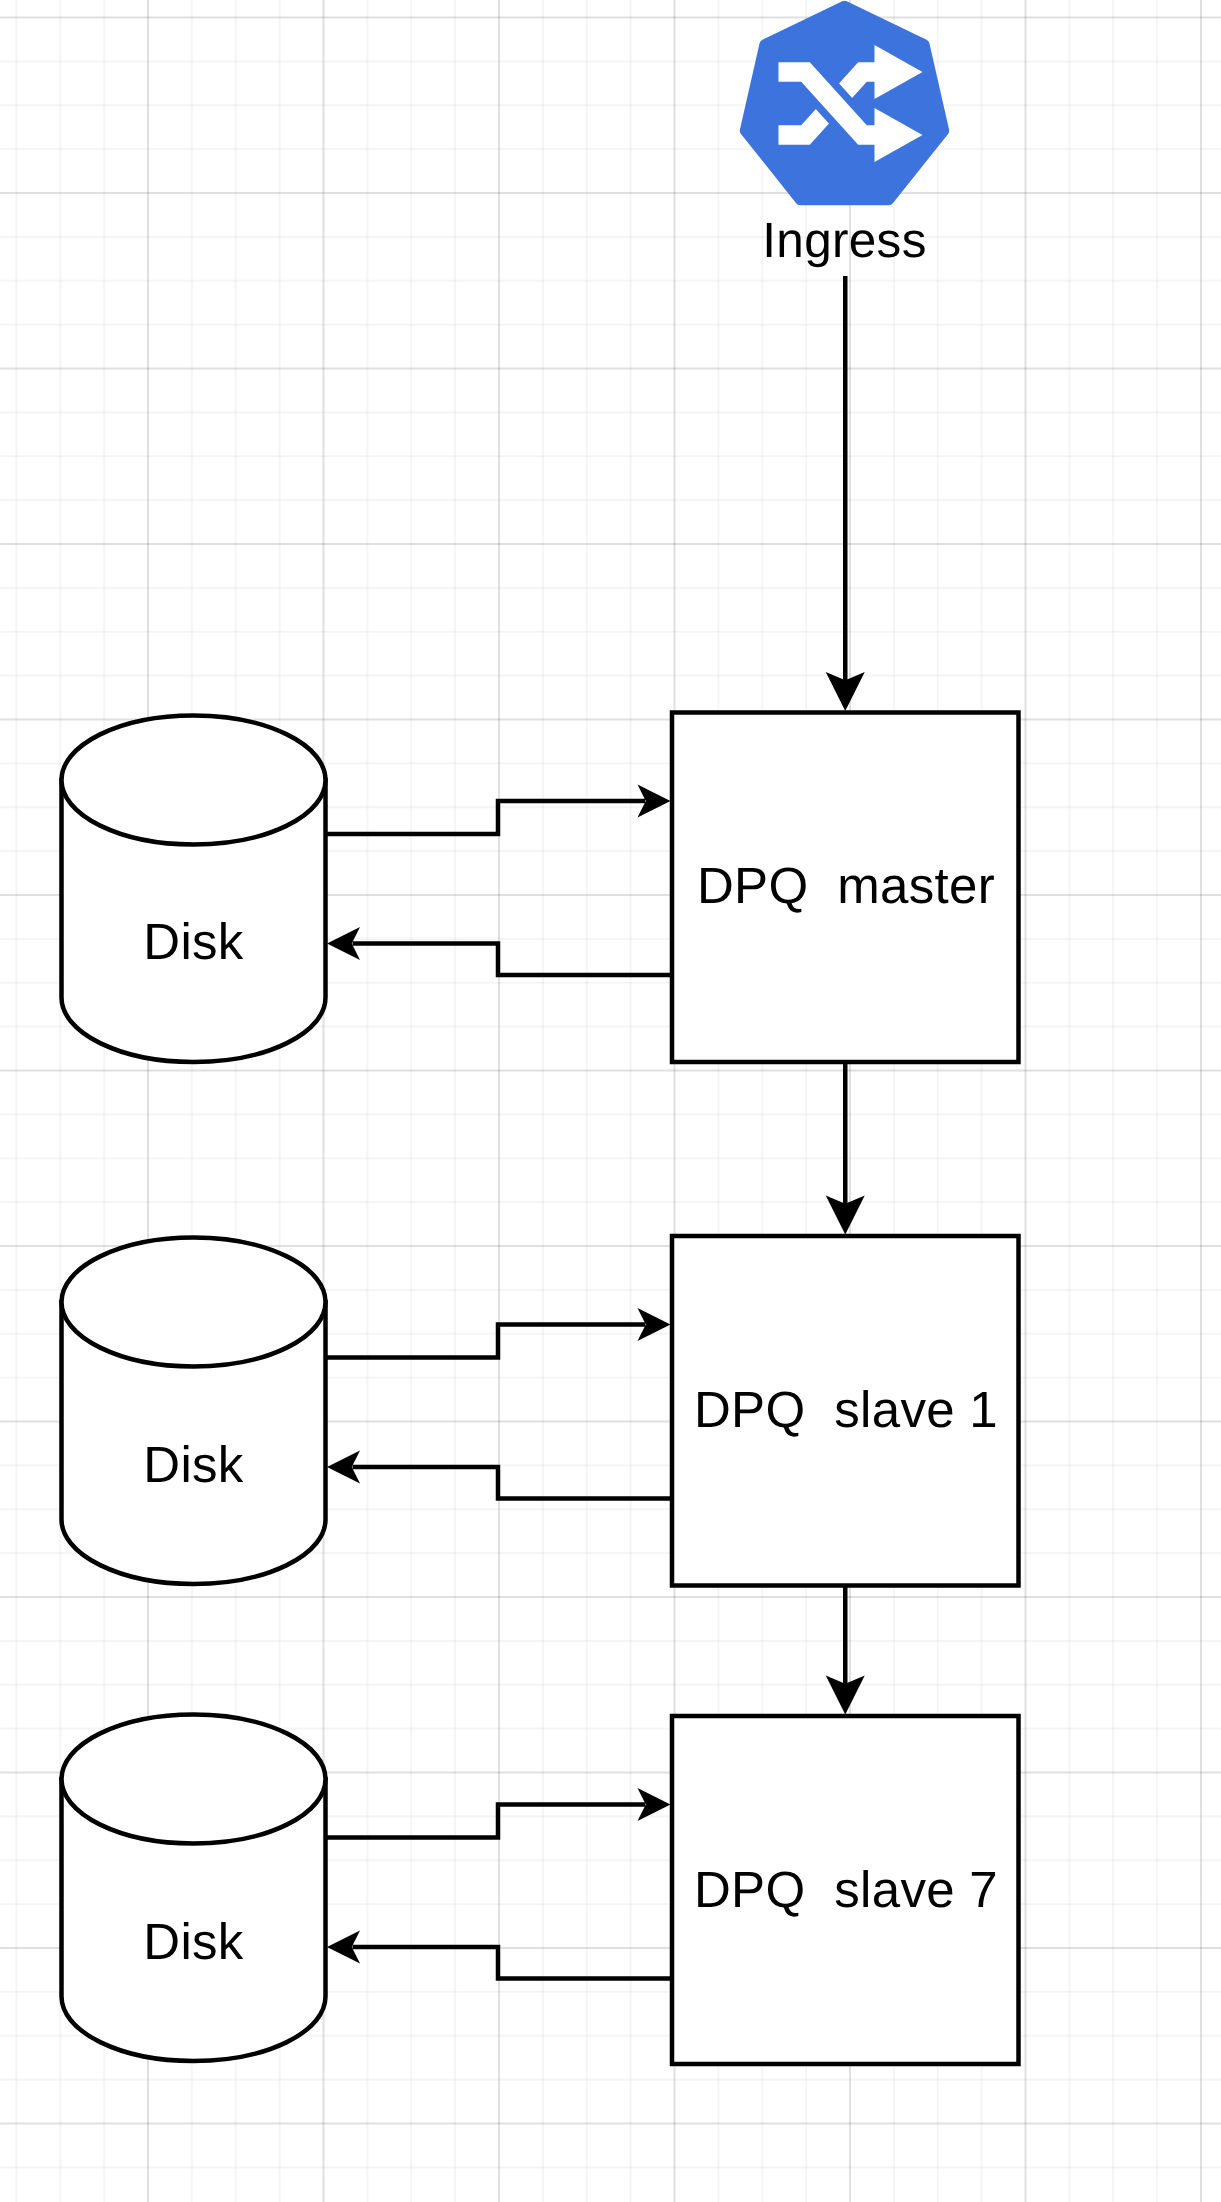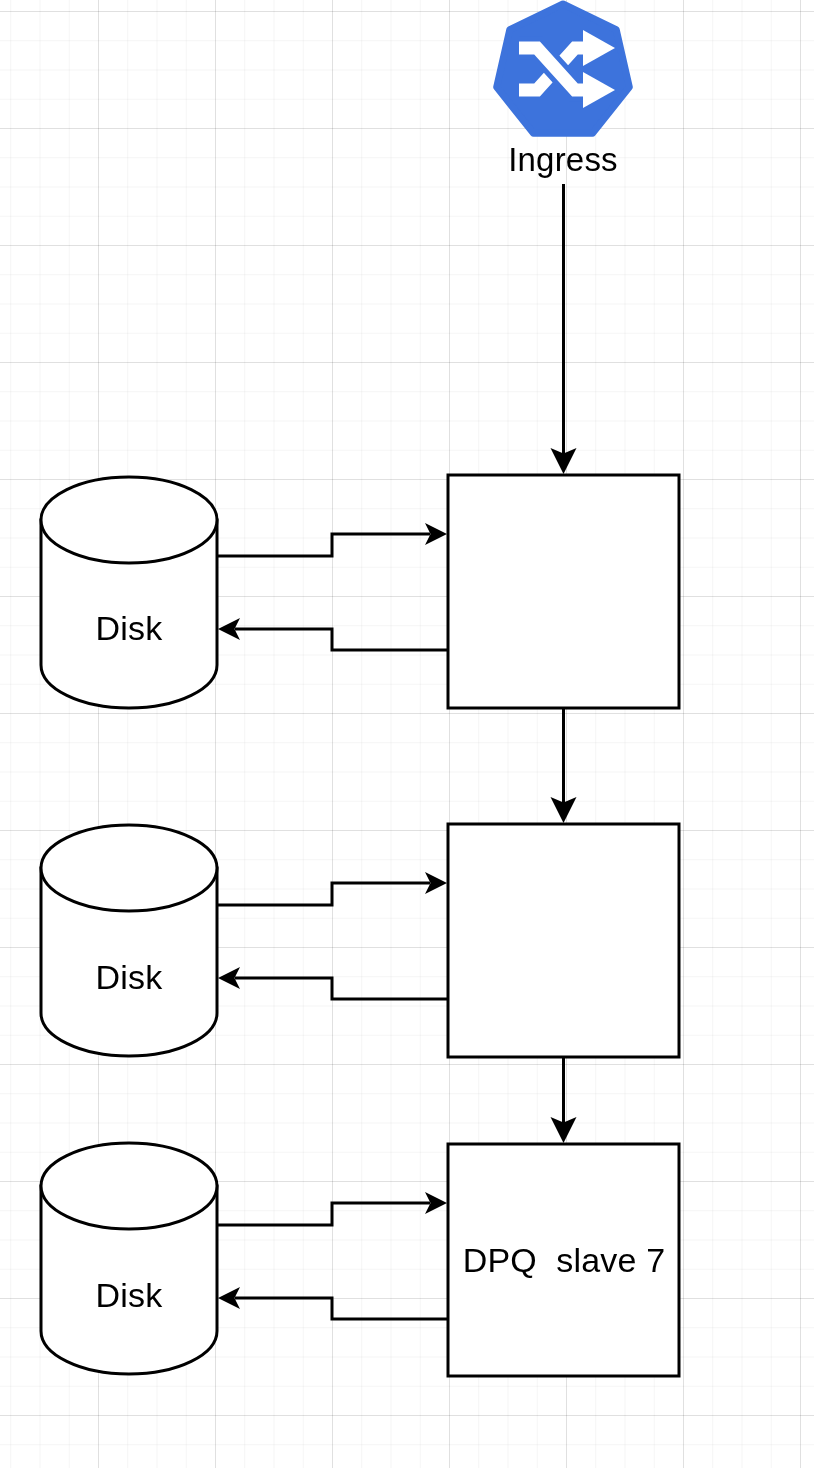--- a/index.html
+++ b/index.html
@@ -106,21 +106,23 @@
       <ellipse cx="129" cy="868" rx="88" ry="43" fill="#FFFFFF" stroke="#000000" stroke-width="3"></ellipse>
     </g>
     <g>
       <path d="M41 1186 V1331 A88 43 0 0 0 217 1331 V1186 Z" fill="#FFFFFF" stroke="#000000" stroke-width="3"></path>
       <ellipse cx="129" cy="1186" rx="88" ry="43" fill="#FFFFFF" stroke="#000000" stroke-width="3"></ellipse>
     </g>
   </svg>
 
   <div class="lbl lbl-ingress" style="left:493px; top:141px; width:140px;">Ingress</div>
 
+  <div class="lbl" style="left:448px; top:572px; width:232px;">DPQ  master</div>
 
+  <div class="lbl" style="left:448px; top:921px; width:232px;">DPQ  slave 1</div>
 
   <div class="lbl" style="left:448px; top:1241px; width:232px;">DPQ  slave 7</div>
 
   <div class="lbl" style="left:41px; top:609px; width:176px;">Disk</div>
 
   <div class="lbl" style="left:41px; top:958px; width:176px;">Disk</div>
 
   <div class="lbl" style="left:41px; top:1276px; width:176px;">Disk</div>
 
 </div>

